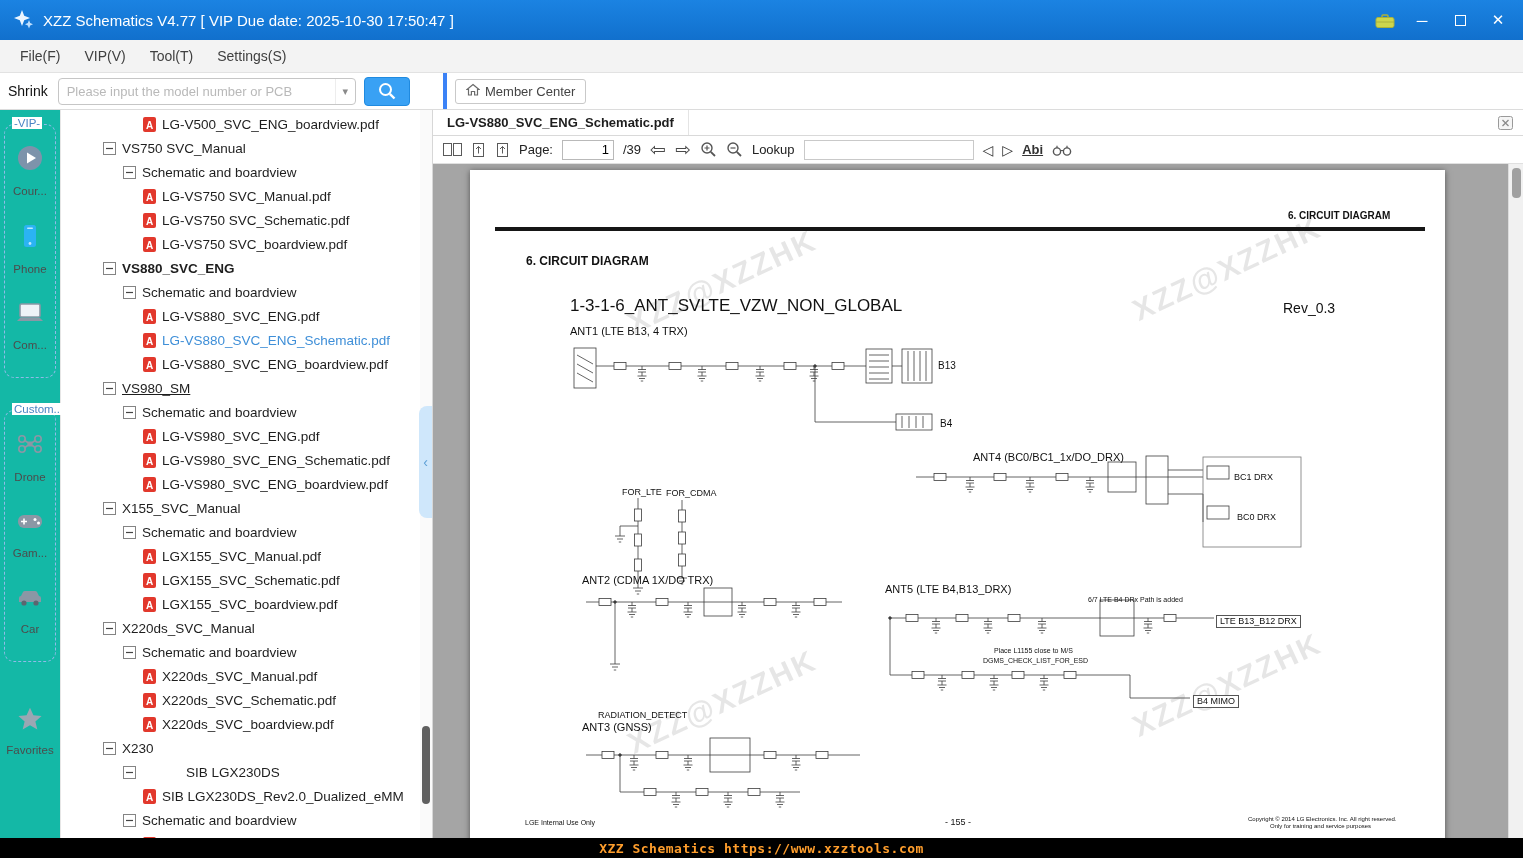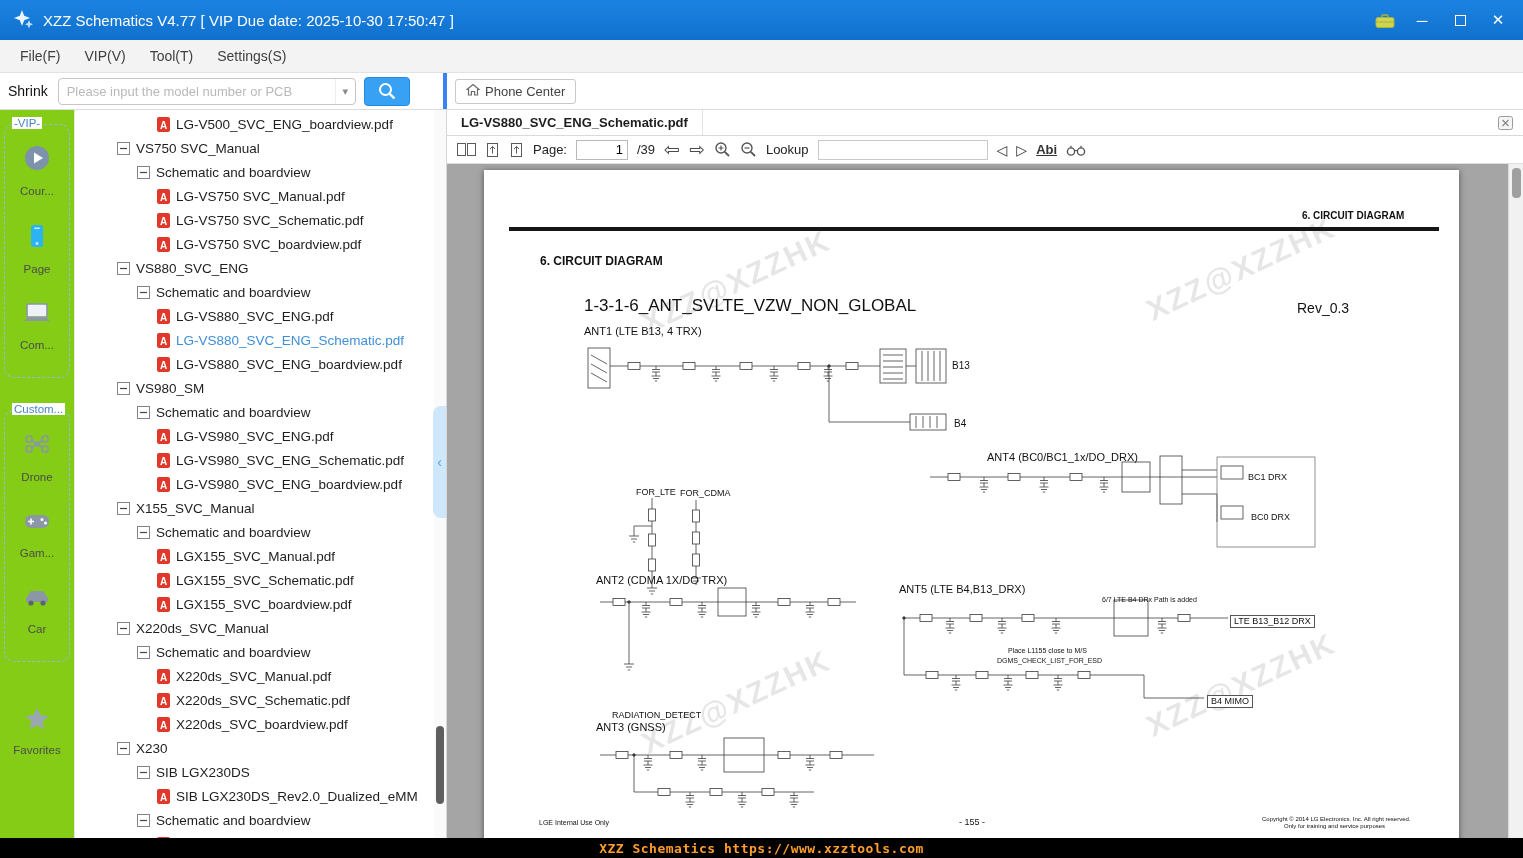--- a/index.html
+++ b/index.html
@@ -22,21 +22,21 @@
 .shrink{font-size:14px;color:#111;padding:0 2px;white-space:nowrap}
 .searchbox{flex:0 0 298px;height:27px;border:1px solid #c6c6c6;border-radius:4px;display:flex;align-items:center;background:#fff}
 .searchbox input{flex:1;border:none;outline:none;font-size:13px;padding:0 8px;color:#a21caf;font-family:inherit;min-width:0}
 .searchbox input::placeholder{color:#b9b9b9}
 .caret{width:20px;color:#8a8a8a;font-size:11px;text-align:center;border-left:1px solid #ededed;line-height:25px}
 .searchbtn{width:46px;height:29px;background:#39a1f4;border:1px solid #1f8ae0;border-radius:4px;display:flex;align-items:center;justify-content:center;padding:0}
 .memberbtn{margin-left:8px;height:25px;border:1px solid #c9c9c9;background:#fff;border-radius:3px;display:flex;align-items:center;gap:5px;font-size:13px;color:#444;padding:0 10px;font-family:inherit}
 
 .content{flex:1;display:flex;min-height:0}
 
-.vipbar{width:75px;border-right:1px solid #e6e6e6;display:flex;flex-direction:column;padding:2px 0;flex:0 0 auto;background:#84cc16}
+.vipbar{width:61px;border-right:1px solid #e6e6e6;display:flex;flex-direction:column;padding:2px 0;flex:0 0 auto;background:#14b8a6}
 .vip-group{position:relative;border:1px dashed #8fbbe8;border-radius:10px;margin:12px 4px 20px;padding:18px 0 2px}
 .vip-legend{position:absolute;top:-8px;left:7px;background:#fff;font-size:11.5px;color:#4a84c4;padding:0 2px;white-space:nowrap}
 .vip-item{display:flex;flex-direction:column;align-items:center;margin-bottom:24px}
 .vip-icon{display:inline-flex}
 .vip-label{font-size:11.5px;color:#4c4c4c;margin-top:12px;white-space:nowrap;max-width:70px;overflow:hidden}
 .vip-fav{display:flex;flex-direction:column;align-items:center;margin-top:24px}
 
 .treepanel{width:372px;border-right:1px solid #d7d7d7;position:relative;overflow:hidden;flex:0 0 auto;background:#fff}
 .tree{position:absolute;top:2px;right:12px;bottom:0;left:0;overflow:hidden}
 .tree-row{height:24px;display:flex;align-items:center;white-space:nowrap;font-size:13.5px;color:#1e1e1e}
@@ -118,21 +118,21 @@
         <svg width="20" height="20">
             <circle cx="8.5" cy="8.5" r="5.5" fill="none" stroke="#fff" stroke-width="2"></circle>
             <path d="M12.8 12.8 L17.5 17.5" stroke="#fff" stroke-width="2.4"></path>
           </svg>
       </button>
     </div>
     <button class="memberbtn">
       <span><svg width="14" height="13">
             <path d="M7 1.5 L13 6.5 H11.5 V12 H8.6 V8.5 H5.4 V12 H2.5 V6.5 H1 Z" fill="none" stroke="#6a6a6a" stroke-width="1.2"></path>
           </svg></span>
-      <span>Phone Center</span>
+      <span>Member Center</span>
     </button>
   </div>
 
   <div class="content">
 
     <div class="vipbar">
         <div class="vip-group">
           <div class="vip-legend">-VIP-</div>
           <div class="vip-item">
             <span class="vip-icon">
@@ -144,21 +144,21 @@
             <span class="vip-label">Cour...</span>
           </div>
           <div class="vip-item">
             <span class="vip-icon">
               <svg width="30" height="30" viewBox="0 0 30 30">
                 <rect x="9" y="4" width="12" height="22" rx="2.5" fill="#2bb3f3"></rect>
                 <rect x="12" y="6.5" width="6" height="1.6" rx="0.8" fill="#bfe9ff"></rect>
                 <circle cx="15" cy="22.5" r="1.4" fill="#bfe9ff"></circle>
               </svg>
             </span>
-            <span class="vip-label">Page</span>
+            <span class="vip-label">Phone</span>
           </div>
           <div class="vip-item">
             <span class="vip-icon">
               <svg width="32" height="28" viewBox="0 0 32 28">
                 <rect x="6" y="5" width="20" height="13" rx="1.5" fill="#eef2f7" stroke="#8b97a5" stroke-width="1.6"></rect>
                 <path d="M3 22 H29 L26 19 H6 Z" fill="#8b97a5"></path>
               </svg>
             </span>
             <span class="vip-label">Com...</span>
           </div>
@@ -261,210 +261,210 @@
           </div>
           <div class="tree-row" style="padding-left: 82px;">
             <span class="tree-icon">
               <svg width="13" height="15" viewBox="0 0 13 15">
                 <rect width="13" height="15" rx="2" fill="#e2382c"></rect>
                 <text x="6.5" y="11.5" font-size="10" font-weight="bold" fill="#fff" text-anchor="middle" font-family="Liberation Sans, sans-serif">A</text>
               </svg>
             </span>
             <span class="tree-label">LG-VS750 SVC_boardview.pdf</span>
           </div>
+          <div class="tree-row" style="padding-left: 42px; font-weight: bold;">
+            <span class="tree-icon">
+              <svg width="13" height="13" viewBox="0 0 13 13">
+                <rect x="0.5" y="0.5" width="12" height="12" fill="#fff" stroke="#848484"></rect>
+                <path d="M3 6.5 H10" stroke="#444" stroke-width="1.2"></path>
+              </svg>
+            </span>
+            <span class="tree-label">VS880_SVC_ENG</span>
+          </div>
+          <div class="tree-row" style="padding-left: 62px;">
+            <span class="tree-icon">
+              <svg width="13" height="13" viewBox="0 0 13 13">
+                <rect x="0.5" y="0.5" width="12" height="12" fill="#fff" stroke="#848484"></rect>
+                <path d="M3 6.5 H10" stroke="#444" stroke-width="1.2"></path>
+              </svg>
+            </span>
+            <span class="tree-label">Schematic and boardview</span>
+          </div>
+          <div class="tree-row" style="padding-left: 82px;">
+            <span class="tree-icon">
+              <svg width="13" height="15" viewBox="0 0 13 15">
+                <rect width="13" height="15" rx="2" fill="#e2382c"></rect>
+                <text x="6.5" y="11.5" font-size="10" font-weight="bold" fill="#fff" text-anchor="middle" font-family="Liberation Sans, sans-serif">A</text>
+              </svg>
+            </span>
+            <span class="tree-label">LG-VS880_SVC_ENG.pdf</span>
+          </div>
+          <div class="tree-row selected" style="padding-left: 82px;">
+            <span class="tree-icon">
+              <svg width="13" height="15" viewBox="0 0 13 15">
+                <rect width="13" height="15" rx="2" fill="#e2382c"></rect>
+                <text x="6.5" y="11.5" font-size="10" font-weight="bold" fill="#fff" text-anchor="middle" font-family="Liberation Sans, sans-serif">A</text>
+              </svg>
+            </span>
+            <span class="tree-label">LG-VS880_SVC_ENG_Schematic.pdf</span>
+          </div>
+          <div class="tree-row" style="padding-left: 82px;">
+            <span class="tree-icon">
+              <svg width="13" height="15" viewBox="0 0 13 15">
+                <rect width="13" height="15" rx="2" fill="#e2382c"></rect>
+                <text x="6.5" y="11.5" font-size="10" font-weight="bold" fill="#fff" text-anchor="middle" font-family="Liberation Sans, sans-serif">A</text>
+              </svg>
+            </span>
+            <span class="tree-label">LG-VS880_SVC_ENG_boardview.pdf</span>
+          </div>
+          <div class="tree-row" style="padding-left: 42px; text-decoration: underline;">
+            <span class="tree-icon">
+              <svg width="13" height="13" viewBox="0 0 13 13">
+                <rect x="0.5" y="0.5" width="12" height="12" fill="#fff" stroke="#848484"></rect>
+                <path d="M3 6.5 H10" stroke="#444" stroke-width="1.2"></path>
+              </svg>
+            </span>
+            <span class="tree-label">VS980_SM</span>
+          </div>
+          <div class="tree-row" style="padding-left: 62px;">
+            <span class="tree-icon">
+              <svg width="13" height="13" viewBox="0 0 13 13">
+                <rect x="0.5" y="0.5" width="12" height="12" fill="#fff" stroke="#848484"></rect>
+                <path d="M3 6.5 H10" stroke="#444" stroke-width="1.2"></path>
+              </svg>
+            </span>
+            <span class="tree-label">Schematic and boardview</span>
+          </div>
+          <div class="tree-row" style="padding-left: 82px;">
+            <span class="tree-icon">
+              <svg width="13" height="15" viewBox="0 0 13 15">
+                <rect width="13" height="15" rx="2" fill="#e2382c"></rect>
+                <text x="6.5" y="11.5" font-size="10" font-weight="bold" fill="#fff" text-anchor="middle" font-family="Liberation Sans, sans-serif">A</text>
+              </svg>
+            </span>
+            <span class="tree-label">LG-VS980_SVC_ENG.pdf</span>
+          </div>
+          <div class="tree-row" style="padding-left: 82px;">
+            <span class="tree-icon">
+              <svg width="13" height="15" viewBox="0 0 13 15">
+                <rect width="13" height="15" rx="2" fill="#e2382c"></rect>
+                <text x="6.5" y="11.5" font-size="10" font-weight="bold" fill="#fff" text-anchor="middle" font-family="Liberation Sans, sans-serif">A</text>
+              </svg>
+            </span>
+            <span class="tree-label">LG-VS980_SVC_ENG_Schematic.pdf</span>
+          </div>
+          <div class="tree-row" style="padding-left: 82px;">
+            <span class="tree-icon">
+              <svg width="13" height="15" viewBox="0 0 13 15">
+                <rect width="13" height="15" rx="2" fill="#e2382c"></rect>
+                <text x="6.5" y="11.5" font-size="10" font-weight="bold" fill="#fff" text-anchor="middle" font-family="Liberation Sans, sans-serif">A</text>
+              </svg>
+            </span>
+            <span class="tree-label">LG-VS980_SVC_ENG_boardview.pdf</span>
+          </div>
           <div class="tree-row" style="padding-left: 42px;">
             <span class="tree-icon">
               <svg width="13" height="13" viewBox="0 0 13 13">
                 <rect x="0.5" y="0.5" width="12" height="12" fill="#fff" stroke="#848484"></rect>
                 <path d="M3 6.5 H10" stroke="#444" stroke-width="1.2"></path>
               </svg>
             </span>
-            <span class="tree-label">VS880_SVC_ENG</span>
+            <span class="tree-label">X155_SVC_Manual</span>
           </div>
           <div class="tree-row" style="padding-left: 62px;">
             <span class="tree-icon">
               <svg width="13" height="13" viewBox="0 0 13 13">
                 <rect x="0.5" y="0.5" width="12" height="12" fill="#fff" stroke="#848484"></rect>
                 <path d="M3 6.5 H10" stroke="#444" stroke-width="1.2"></path>
               </svg>
             </span>
             <span class="tree-label">Schematic and boardview</span>
           </div>
           <div class="tree-row" style="padding-left: 82px;">
             <span class="tree-icon">
               <svg width="13" height="15" viewBox="0 0 13 15">
                 <rect width="13" height="15" rx="2" fill="#e2382c"></rect>
                 <text x="6.5" y="11.5" font-size="10" font-weight="bold" fill="#fff" text-anchor="middle" font-family="Liberation Sans, sans-serif">A</text>
               </svg>
             </span>
-            <span class="tree-label">LG-VS880_SVC_ENG.pdf</span>
-          </div>
-          <div class="tree-row selected" style="padding-left: 82px;">
-            <span class="tree-icon">
-              <svg width="13" height="15" viewBox="0 0 13 15">
-                <rect width="13" height="15" rx="2" fill="#e2382c"></rect>
-                <text x="6.5" y="11.5" font-size="10" font-weight="bold" fill="#fff" text-anchor="middle" font-family="Liberation Sans, sans-serif">A</text>
-              </svg>
-            </span>
-            <span class="tree-label">LG-VS880_SVC_ENG_Schematic.pdf</span>
-          </div>
-          <div class="tree-row" style="padding-left: 82px;">
-            <span class="tree-icon">
-              <svg width="13" height="15" viewBox="0 0 13 15">
-                <rect width="13" height="15" rx="2" fill="#e2382c"></rect>
-                <text x="6.5" y="11.5" font-size="10" font-weight="bold" fill="#fff" text-anchor="middle" font-family="Liberation Sans, sans-serif">A</text>
-              </svg>
-            </span>
-            <span class="tree-label">LG-VS880_SVC_ENG_boardview.pdf</span>
+            <span class="tree-label">LGX155_SVC_Manual.pdf</span>
+          </div>
+          <div class="tree-row" style="padding-left: 82px;">
+            <span class="tree-icon">
+              <svg width="13" height="15" viewBox="0 0 13 15">
+                <rect width="13" height="15" rx="2" fill="#e2382c"></rect>
+                <text x="6.5" y="11.5" font-size="10" font-weight="bold" fill="#fff" text-anchor="middle" font-family="Liberation Sans, sans-serif">A</text>
+              </svg>
+            </span>
+            <span class="tree-label">LGX155_SVC_Schematic.pdf</span>
+          </div>
+          <div class="tree-row" style="padding-left: 82px;">
+            <span class="tree-icon">
+              <svg width="13" height="15" viewBox="0 0 13 15">
+                <rect width="13" height="15" rx="2" fill="#e2382c"></rect>
+                <text x="6.5" y="11.5" font-size="10" font-weight="bold" fill="#fff" text-anchor="middle" font-family="Liberation Sans, sans-serif">A</text>
+              </svg>
+            </span>
+            <span class="tree-label">LGX155_SVC_boardview.pdf</span>
           </div>
           <div class="tree-row" style="padding-left: 42px;">
             <span class="tree-icon">
               <svg width="13" height="13" viewBox="0 0 13 13">
                 <rect x="0.5" y="0.5" width="12" height="12" fill="#fff" stroke="#848484"></rect>
                 <path d="M3 6.5 H10" stroke="#444" stroke-width="1.2"></path>
               </svg>
             </span>
-            <span class="tree-label">VS980_SM</span>
+            <span class="tree-label">X220ds_SVC_Manual</span>
           </div>
           <div class="tree-row" style="padding-left: 62px;">
             <span class="tree-icon">
               <svg width="13" height="13" viewBox="0 0 13 13">
                 <rect x="0.5" y="0.5" width="12" height="12" fill="#fff" stroke="#848484"></rect>
                 <path d="M3 6.5 H10" stroke="#444" stroke-width="1.2"></path>
               </svg>
             </span>
             <span class="tree-label">Schematic and boardview</span>
           </div>
           <div class="tree-row" style="padding-left: 82px;">
             <span class="tree-icon">
               <svg width="13" height="15" viewBox="0 0 13 15">
                 <rect width="13" height="15" rx="2" fill="#e2382c"></rect>
                 <text x="6.5" y="11.5" font-size="10" font-weight="bold" fill="#fff" text-anchor="middle" font-family="Liberation Sans, sans-serif">A</text>
               </svg>
             </span>
-            <span class="tree-label">LG-VS980_SVC_ENG.pdf</span>
-          </div>
-          <div class="tree-row" style="padding-left: 82px;">
-            <span class="tree-icon">
-              <svg width="13" height="15" viewBox="0 0 13 15">
-                <rect width="13" height="15" rx="2" fill="#e2382c"></rect>
-                <text x="6.5" y="11.5" font-size="10" font-weight="bold" fill="#fff" text-anchor="middle" font-family="Liberation Sans, sans-serif">A</text>
-              </svg>
-            </span>
-            <span class="tree-label">LG-VS980_SVC_ENG_Schematic.pdf</span>
-          </div>
-          <div class="tree-row" style="padding-left: 82px;">
-            <span class="tree-icon">
-              <svg width="13" height="15" viewBox="0 0 13 15">
-                <rect width="13" height="15" rx="2" fill="#e2382c"></rect>
-                <text x="6.5" y="11.5" font-size="10" font-weight="bold" fill="#fff" text-anchor="middle" font-family="Liberation Sans, sans-serif">A</text>
-              </svg>
-            </span>
-            <span class="tree-label">LG-VS980_SVC_ENG_boardview.pdf</span>
+            <span class="tree-label">X220ds_SVC_Manual.pdf</span>
+          </div>
+          <div class="tree-row" style="padding-left: 82px;">
+            <span class="tree-icon">
+              <svg width="13" height="15" viewBox="0 0 13 15">
+                <rect width="13" height="15" rx="2" fill="#e2382c"></rect>
+                <text x="6.5" y="11.5" font-size="10" font-weight="bold" fill="#fff" text-anchor="middle" font-family="Liberation Sans, sans-serif">A</text>
+              </svg>
+            </span>
+            <span class="tree-label">X220ds_SVC_Schematic.pdf</span>
+          </div>
+          <div class="tree-row" style="padding-left: 82px;">
+            <span class="tree-icon">
+              <svg width="13" height="15" viewBox="0 0 13 15">
+                <rect width="13" height="15" rx="2" fill="#e2382c"></rect>
+                <text x="6.5" y="11.5" font-size="10" font-weight="bold" fill="#fff" text-anchor="middle" font-family="Liberation Sans, sans-serif">A</text>
+              </svg>
+            </span>
+            <span class="tree-label">X220ds_SVC_boardview.pdf</span>
           </div>
           <div class="tree-row" style="padding-left: 42px;">
             <span class="tree-icon">
               <svg width="13" height="13" viewBox="0 0 13 13">
                 <rect x="0.5" y="0.5" width="12" height="12" fill="#fff" stroke="#848484"></rect>
                 <path d="M3 6.5 H10" stroke="#444" stroke-width="1.2"></path>
               </svg>
             </span>
-            <span class="tree-label">X155_SVC_Manual</span>
-          </div>
-          <div class="tree-row" style="padding-left: 62px;">
-            <span class="tree-icon">
-              <svg width="13" height="13" viewBox="0 0 13 13">
-                <rect x="0.5" y="0.5" width="12" height="12" fill="#fff" stroke="#848484"></rect>
-                <path d="M3 6.5 H10" stroke="#444" stroke-width="1.2"></path>
-              </svg>
-            </span>
-            <span class="tree-label">Schematic and boardview</span>
-          </div>
-          <div class="tree-row" style="padding-left: 82px;">
-            <span class="tree-icon">
-              <svg width="13" height="15" viewBox="0 0 13 15">
-                <rect width="13" height="15" rx="2" fill="#e2382c"></rect>
-                <text x="6.5" y="11.5" font-size="10" font-weight="bold" fill="#fff" text-anchor="middle" font-family="Liberation Sans, sans-serif">A</text>
-              </svg>
-            </span>
-            <span class="tree-label">LGX155_SVC_Manual.pdf</span>
-          </div>
-          <div class="tree-row" style="padding-left: 82px;">
-            <span class="tree-icon">
-              <svg width="13" height="15" viewBox="0 0 13 15">
-                <rect width="13" height="15" rx="2" fill="#e2382c"></rect>
-                <text x="6.5" y="11.5" font-size="10" font-weight="bold" fill="#fff" text-anchor="middle" font-family="Liberation Sans, sans-serif">A</text>
-              </svg>
-            </span>
-            <span class="tree-label">LGX155_SVC_Schematic.pdf</span>
-          </div>
-          <div class="tree-row" style="padding-left: 82px;">
-            <span class="tree-icon">
-              <svg width="13" height="15" viewBox="0 0 13 15">
-                <rect width="13" height="15" rx="2" fill="#e2382c"></rect>
-                <text x="6.5" y="11.5" font-size="10" font-weight="bold" fill="#fff" text-anchor="middle" font-family="Liberation Sans, sans-serif">A</text>
-              </svg>
-            </span>
-            <span class="tree-label">LGX155_SVC_boardview.pdf</span>
-          </div>
-          <div class="tree-row" style="padding-left: 42px;">
-            <span class="tree-icon">
-              <svg width="13" height="13" viewBox="0 0 13 13">
-                <rect x="0.5" y="0.5" width="12" height="12" fill="#fff" stroke="#848484"></rect>
-                <path d="M3 6.5 H10" stroke="#444" stroke-width="1.2"></path>
-              </svg>
-            </span>
-            <span class="tree-label">X220ds_SVC_Manual</span>
-          </div>
-          <div class="tree-row" style="padding-left: 62px;">
-            <span class="tree-icon">
-              <svg width="13" height="13" viewBox="0 0 13 13">
-                <rect x="0.5" y="0.5" width="12" height="12" fill="#fff" stroke="#848484"></rect>
-                <path d="M3 6.5 H10" stroke="#444" stroke-width="1.2"></path>
-              </svg>
-            </span>
-            <span class="tree-label">Schematic and boardview</span>
-          </div>
-          <div class="tree-row" style="padding-left: 82px;">
-            <span class="tree-icon">
-              <svg width="13" height="15" viewBox="0 0 13 15">
-                <rect width="13" height="15" rx="2" fill="#e2382c"></rect>
-                <text x="6.5" y="11.5" font-size="10" font-weight="bold" fill="#fff" text-anchor="middle" font-family="Liberation Sans, sans-serif">A</text>
-              </svg>
-            </span>
-            <span class="tree-label">X220ds_SVC_Manual.pdf</span>
-          </div>
-          <div class="tree-row" style="padding-left: 82px;">
-            <span class="tree-icon">
-              <svg width="13" height="15" viewBox="0 0 13 15">
-                <rect width="13" height="15" rx="2" fill="#e2382c"></rect>
-                <text x="6.5" y="11.5" font-size="10" font-weight="bold" fill="#fff" text-anchor="middle" font-family="Liberation Sans, sans-serif">A</text>
-              </svg>
-            </span>
-            <span class="tree-label">X220ds_SVC_Schematic.pdf</span>
-          </div>
-          <div class="tree-row" style="padding-left: 82px;">
-            <span class="tree-icon">
-              <svg width="13" height="15" viewBox="0 0 13 15">
-                <rect width="13" height="15" rx="2" fill="#e2382c"></rect>
-                <text x="6.5" y="11.5" font-size="10" font-weight="bold" fill="#fff" text-anchor="middle" font-family="Liberation Sans, sans-serif">A</text>
-              </svg>
-            </span>
-            <span class="tree-label">X220ds_SVC_boardview.pdf</span>
-          </div>
-          <div class="tree-row" style="padding-left: 42px;">
-            <span class="tree-icon">
-              <svg width="13" height="13" viewBox="0 0 13 13">
-                <rect x="0.5" y="0.5" width="12" height="12" fill="#fff" stroke="#848484"></rect>
-                <path d="M3 6.5 H10" stroke="#444" stroke-width="1.2"></path>
-              </svg>
-            </span>
             <span class="tree-label">X230</span>
           </div>
-          <div class="tree-row" style="padding-left: 62px;">
+          <div class="tree-row" style="padding-left: 62px; gap: 44px;">
             <span class="tree-icon">
               <svg width="13" height="13" viewBox="0 0 13 13">
                 <rect x="0.5" y="0.5" width="12" height="12" fill="#fff" stroke="#848484"></rect>
                 <path d="M3 6.5 H10" stroke="#444" stroke-width="1.2"></path>
               </svg>
             </span>
             <span class="tree-label">SIB LGX230DS</span>
           </div>
           <div class="tree-row" style="padding-left: 82px;">
             <span class="tree-icon">

